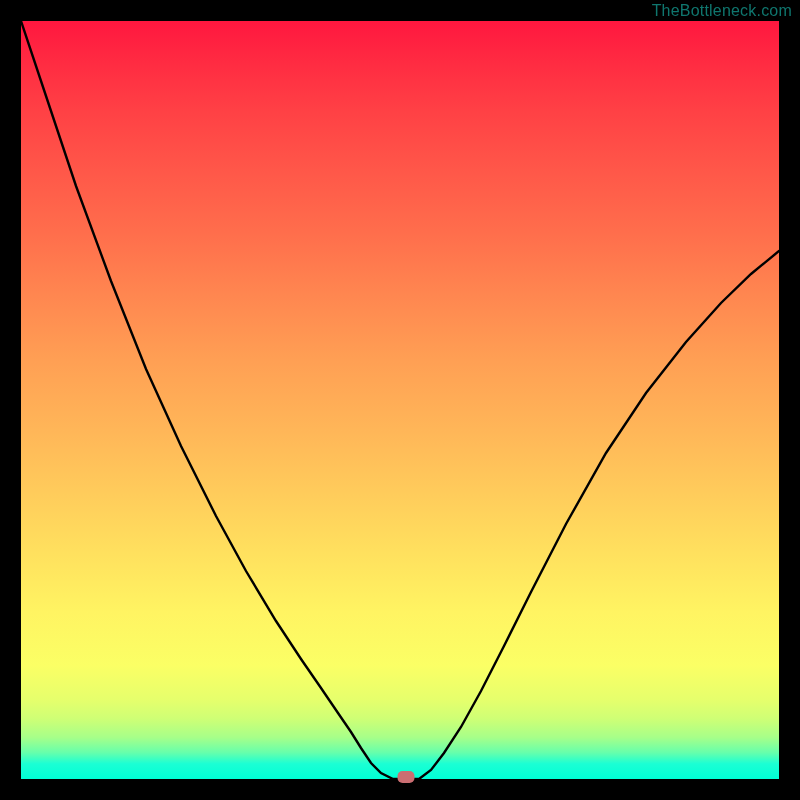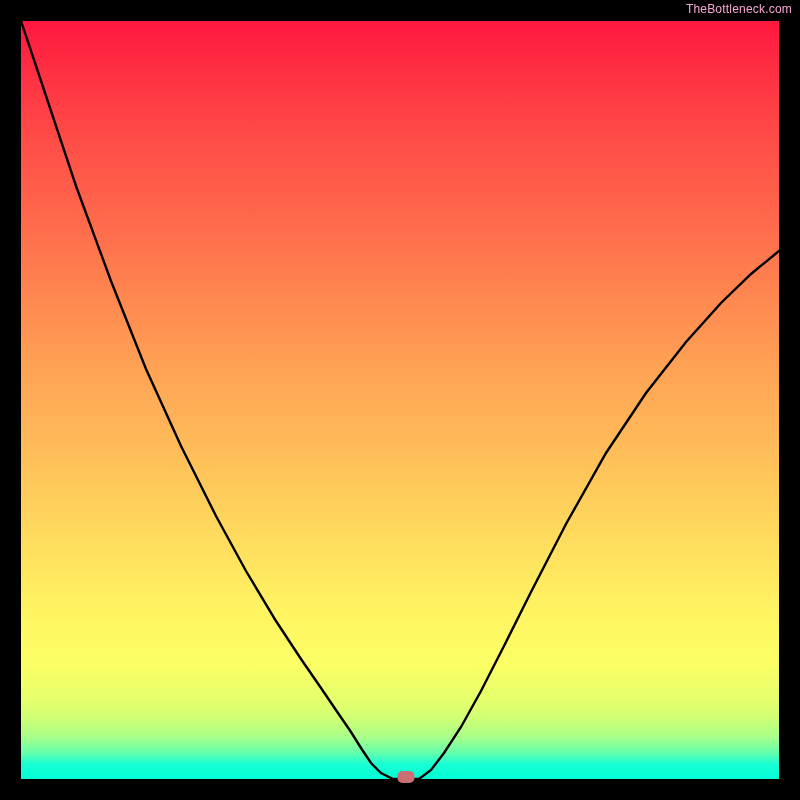--- a/index.html
+++ b/index.html
@@ -35,22 +35,22 @@
       #a7ff89 94.5%,
       #67ffab 96.5%,
       #1bffd4 98%,
       #00ffd6 100%
     );
   }
   .watermark {
     position: absolute;
     top: 2px;
     right: 8px;
-    color: #f9a8d4;
-    font-size: 12px;
+    color: #0f766e;
+    font-size: 16px;
     font-weight: 500;
     letter-spacing: 0.2px;
   }
   svg.curve {
     position: absolute;
     left: 21px;
     top: 21px;
     width: 758px;
     height: 758px;
   }

